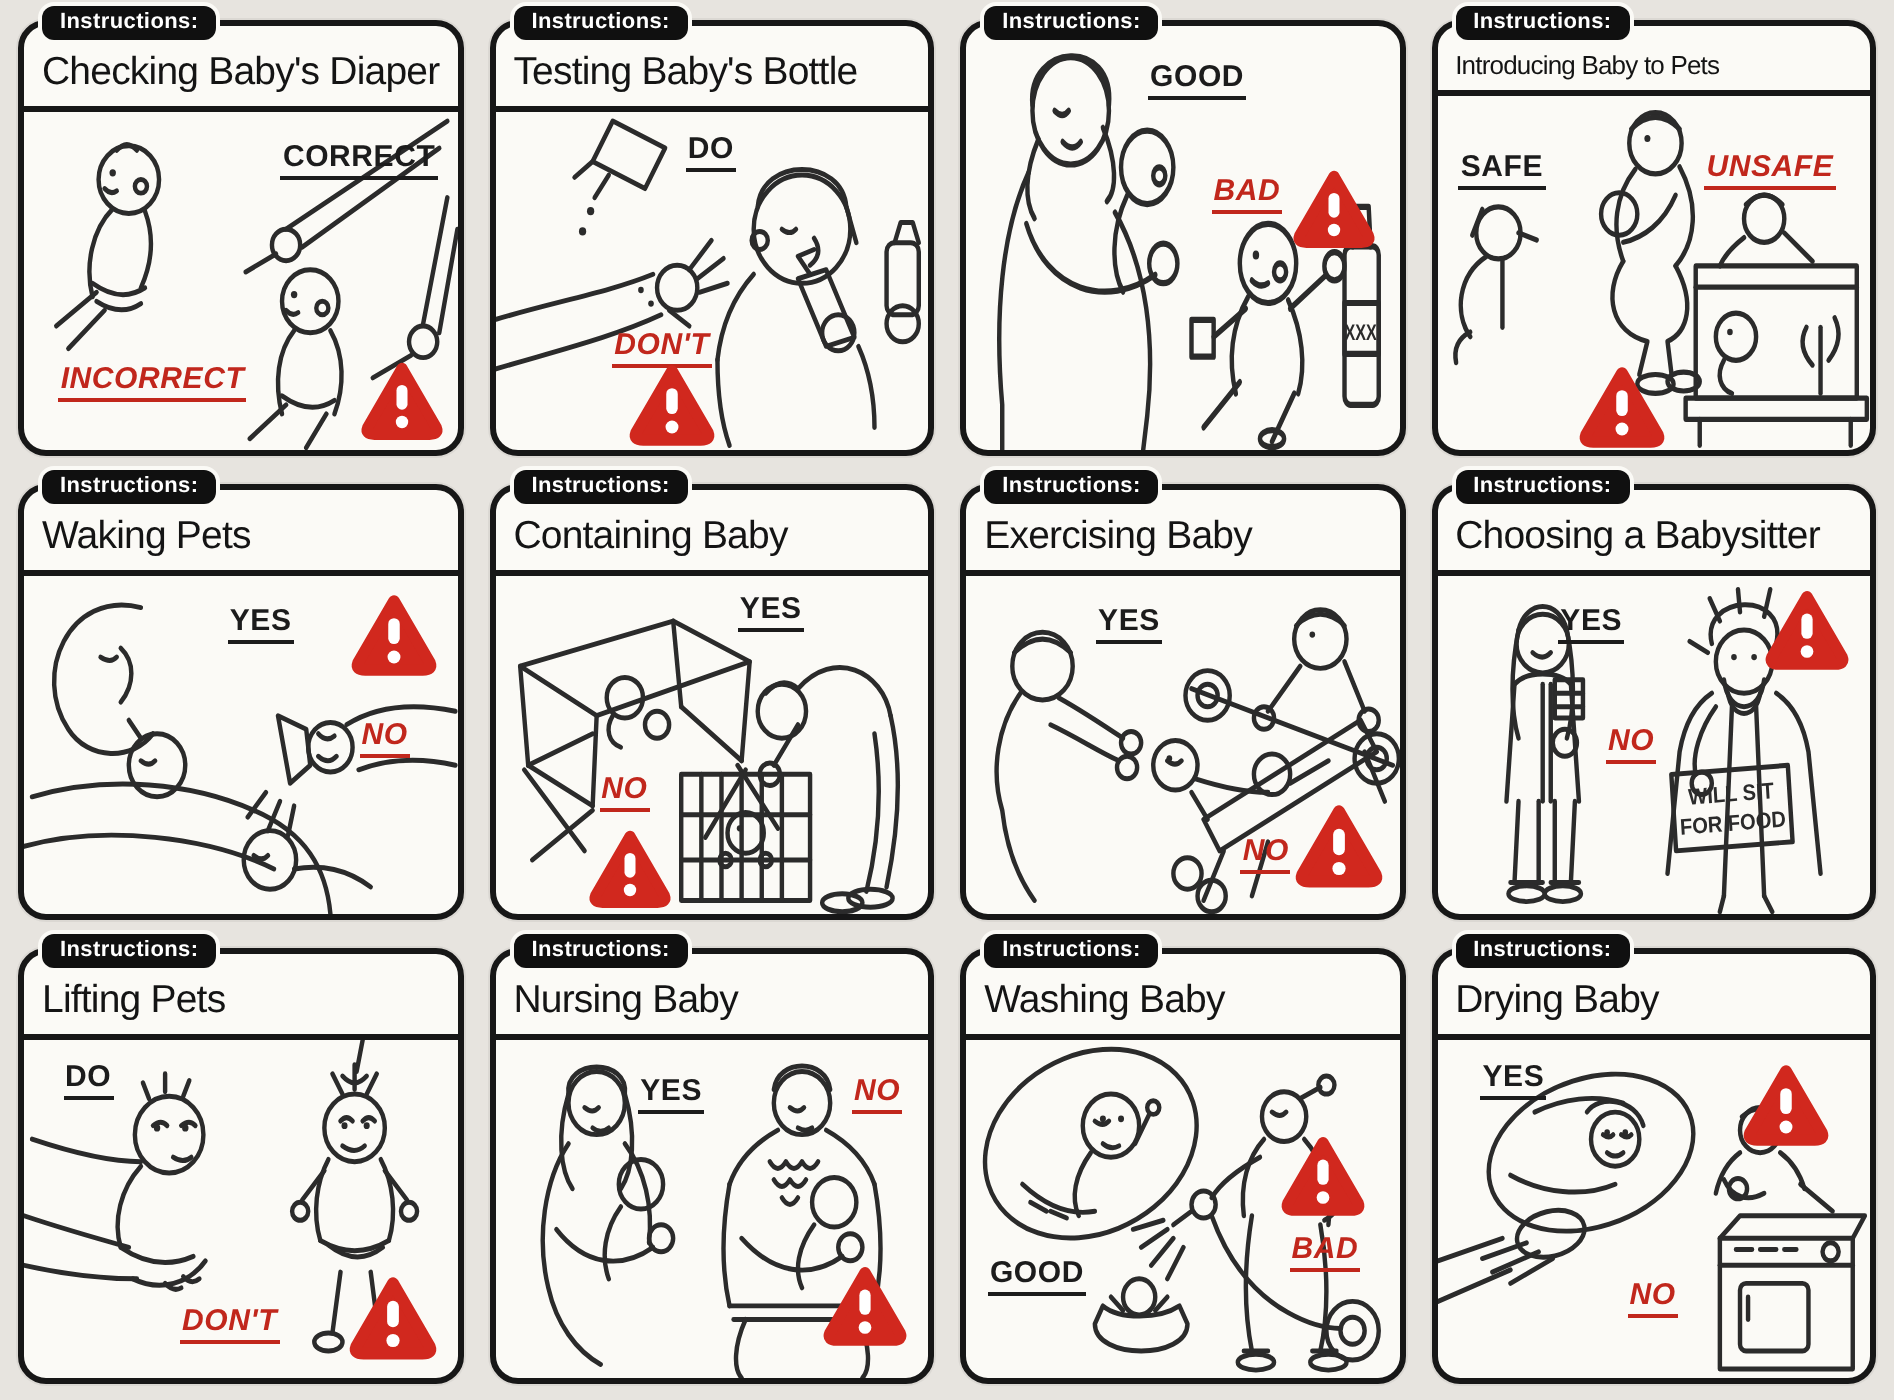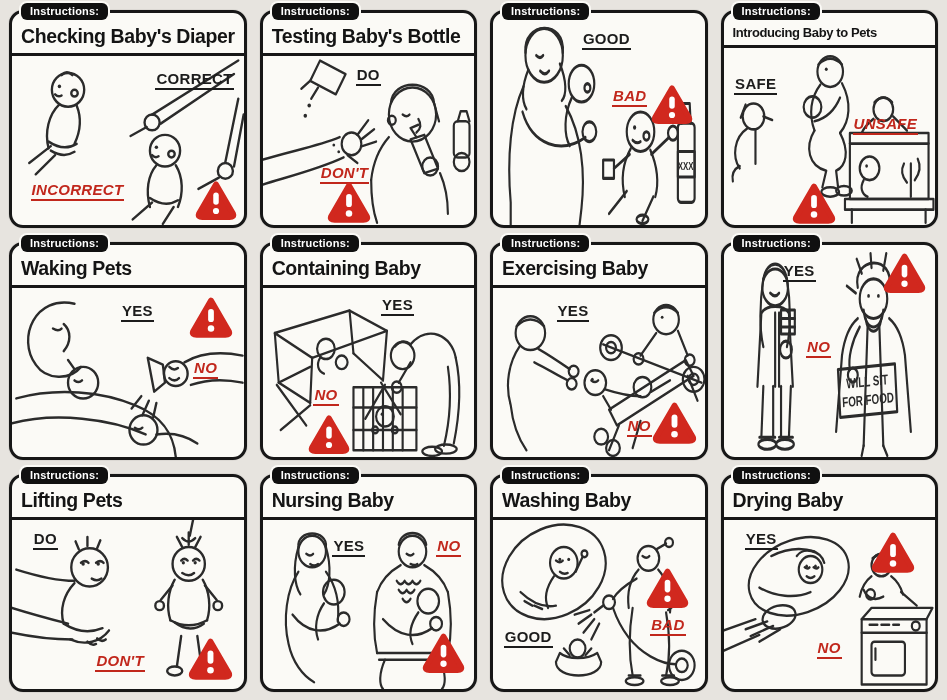--- a/index.html
+++ b/index.html
@@ -31,21 +31,21 @@
     background:#101010;color:#fff;
     font-size:11px;font-weight:bold;letter-spacing:0.2px;
     padding:2px 9px 3px 9px;border-radius:6px;
     box-shadow:0 0 0 2px #fbfaf6;
   }
   .head{
     padding:12px 9px 5px 9px;
     border-bottom:3px solid #171717;
   }
   .head h2{
-    margin:0;font-size:19.5px;font-weight:bold;letter-spacing:-0.4px;
+    margin:0;font-size:19.5px;font-weight:normal;letter-spacing:-0.4px;
     white-space:nowrap;color:#141414;
   }
   .t-sm h2{font-size:13px;}
   .art{position:relative;flex:1;overflow:hidden;border-radius:0 0 11px 11px;}
   .scene{position:absolute;inset:0;width:100%;height:100%;}
   .lbl{
     position:absolute;z-index:2;
     font-weight:bold;font-size:15px;letter-spacing:0.3px;
     border-bottom:2.5px solid #1c1c1c;padding:0 1px 1px 1px;
     color:#1c1c1c;background:transparent;white-space:nowrap;
@@ -249,21 +249,21 @@
             <path d="M153 46 q9 -8 18 0"></path>
           <path d="M152 60 C146 64 142 68 140 72"></path>
             <path d="M172 58 L186 70"></path>
         </g>
         <g fill="#2b2b2b">
             <circle cx="104" cy="18" r="1.5"></circle>
             <circle cx="145" cy="100" r="1.4"></circle>
           </g>
       </svg>
       <span class="lbl pos" style="left:5%;top:15%;">SAFE</span>
-      <span class="lbl neg" style="right:8%;top:15%;margin-top:40px;">UNSAFE</span>
+      <span class="lbl neg" style="right:8%;top:15%;">UNSAFE</span>
       <svg class="warn" style="left:32%;bottom:0;width:46px;height:44px;" viewBox="0 0 64 60">
         <path d="M32 7 L57 50 Q59 55 52 55 L12 55 Q5 55 7 50 Z" fill="#d1281e" stroke="#d1281e" stroke-width="8" stroke-linejoin="round"></path>
         <rect x="28" y="19" width="8" height="18" rx="4" fill="#fff"></rect>
           <circle cx="32" cy="46" r="4.5" fill="#fff"></circle>
       </svg>
     </div>
   </article>
 
   <article class="panel">
     <span class="tab">Instructions:</span>
@@ -407,20 +407,23 @@
       <svg class="warn" style="right:3%;bottom:7%;width:47px;height:45px;" viewBox="0 0 64 60">
         <path d="M32 7 L57 50 Q59 55 52 55 L12 55 Q5 55 7 50 Z" fill="#d1281e" stroke="#d1281e" stroke-width="8" stroke-linejoin="round"></path>
         <rect x="28" y="19" width="8" height="18" rx="4" fill="#fff"></rect>
           <circle cx="32" cy="46" r="4.5" fill="#fff"></circle>
       </svg>
     </div>
   </article>
 
   <article class="panel">
     <span class="tab">Instructions:</span>
+    <div class="head">
+        <h2>Choosing a Babysitter</h2>
+      </div>
     <div class="art">
       <svg class="scene" viewBox="0 0 215 150" preserveAspectRatio="none">
         <g fill="none" stroke="#2b2b2b" stroke-width="2.2" stroke-linecap="round" stroke-linejoin="round">
           <circle cx="52" cy="30" r="13"></circle>
           <path d="M40 24 C44 10 60 10 64 24"></path>
           <path d="M40 24 C36 42 36 60 40 72"></path>
             <path d="M64 24 C68 42 68 60 64 72"></path>
           <path d="M47 34 q5 4 9 0"></path>
           <path d="M38 48 C44 42 60 42 66 48"></path>
           <path d="M38 48 L34 100"></path>

